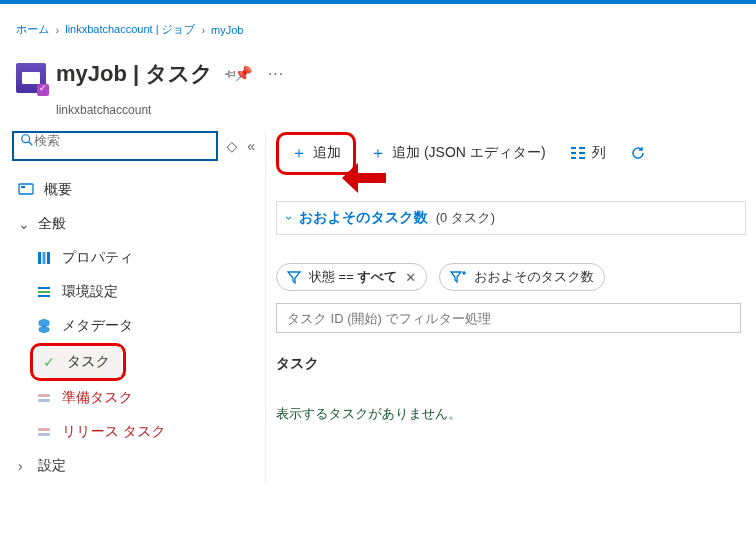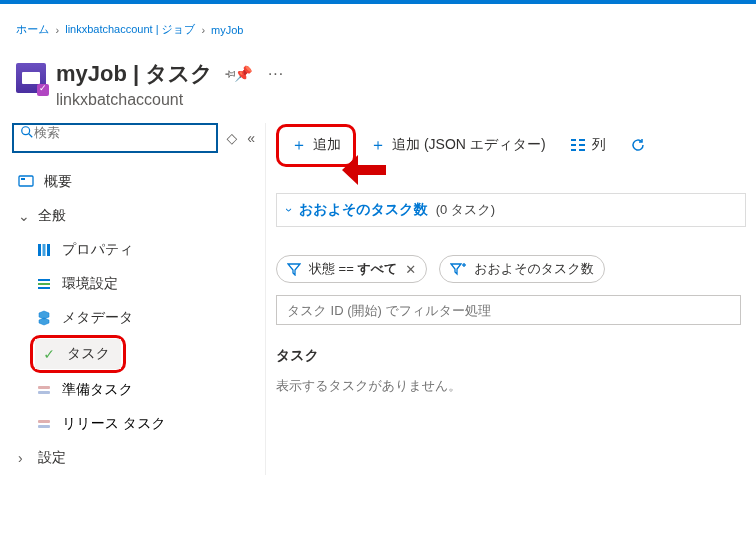--- a/index.html
+++ b/index.html
@@ -10,34 +10,34 @@
   .breadcrumb .sep { color: #666; }
   .header { display: flex; align-items: flex-start; gap: 10px; padding: 4px 16px 14px; }
   .res-icon { width: 30px; height: 30px; background: linear-gradient(#6a4fc0,#4a2fa0); position: relative; border-radius: 2px; margin-top: 4px; display:flex;align-items:center;justify-content:center;}
   .res-icon::after { content:""; width:18px; height:12px; background:#fff; border-radius:1px; position:absolute; }
   .res-icon .check { position:absolute; right:-3px; bottom:-3px; width:12px; height:12px; background:#b146c2; border-radius:2px; }
   .res-icon .check::after { content:"✓"; color:#fff; font-size:9px; position:absolute; top:-1px; left:2px; }
   .title-line { display: flex; align-items:center; gap: 10px; }
   .title { font-size: 22px; font-weight: 600; }
   .pin { width:16px; height:16px; color:#605e5c; cursor:pointer; }
   .more { font-size: 16px; color:#605e5c; padding:0 4px; cursor:pointer; }
-  .subtitle { font-size: 16px; color: #605e5c; margin-top: 2px; }
+  .subtitle { font-size: 12px; color: #605e5c; margin-top: 14px; }
   .body { display: flex; }
   .sidebar { width: 265px; padding: 0 8px 0 12px; }
   .search-row { display:flex; align-items:center; gap:6px; margin-bottom: 12px; }
   .search-box { flex:1; display:flex; align-items:flex-start; border: 2px solid #005a9e; height: 30px; padding: 0 6px; }
   .search-box input { border:none; outline:none; flex:1; font-size:13px; background:transparent; }
   .mag { width:14px; height:14px; color:#0078d4; }
   .side-btn { color:#605e5c; cursor:pointer; font-size:14px; padding:2px; }
   .nav-item { display:flex; align-items:center; gap:10px; height:34px; padding:0 6px 0 6px; cursor:pointer; font-size:14px; color:#323130; }
   .nav-item.level2 { padding-left:24px;text-align:center; }
   .nav-item.selected { background:#f3f2f1; }
   .nav-item.selected .lbl { font-weight:400; }
   .nav-item.group { color:#323130; font-weight:400; }
-  .nav-item.dim { color:#000000; }
+  .nav-item.dim { color:#b91c1c; }
   .chev { width:10px; display:inline-block; color:#605e5c; }
   .ico { width:16px; height:16px; display:flex; align-items:center; justify-content:center; font-size:14px; }
   .highlight-red { border:3px solid #e60000; border-radius:10px; padding:1px 2px; display:inline-flex; }
   .content { flex:1; padding: 0 6px 0 0; border-left:1px solid #eee; padding-left:10px; position:relative; }
   .toolbar { display:flex; align-items:center; height:44px; gap:4px; position:relative; }
   .tool-btn { display:flex; align-items:center; gap:6px; padding:5px 10px; font-size:14px; color:#323130; cursor:pointer; }
   .tool-btn .plus { color:#0078d4; font-size:16px; font-weight:400; }
   .tool-btn .icon { color:#0078d4; font-size:15px; }
   .add-highlight { border:3px solid #e60000; border-radius:10px; padding:3px 2px; }
   .arrow-ann { position:absolute; left:66px; top:32px; width:44px; height:30px; }
@@ -45,21 +45,21 @@
   .approx-bar .chv { color:#0078d4; transform:rotate(90deg); display:inline-block; font-size:12px; }
   .approx-bar .link { color:#0078d4; font-weight:600; font-size:14px; cursor:pointer; }
   .approx-bar .count { color:#444; font-size:13px; }
   .chip-row { display:flex; align-items:center; gap:12px; margin-top:28px;text-align:right; }
   .chip { border:1px solid #c8c6c4; border-radius:14px; height:28px; display:flex; align-items:center; padding:0 10px; gap:8px; font-size:13px; cursor:pointer; }
   .chip .x { color:#605e5c; cursor:pointer; }
   .chip .f-ico { color:#0078d4; }
   .filter-input { margin-top:12px; border:1px solid #c8c6c4; height:30px; width:98%; }
   .filter-input input { border:none; outline:none; width:100%; height:100%; padding:0 10px; font-size:13px; background:transparent; }
   .section-h { font-weight:600; font-size:14px; margin-top:22px; }
-  .empty { font-size:13px; margin-top:12px; color:#737373; }
+  .empty { font-size:13px; margin-top:32px; color:#14532d; }
   svg { display:block; }
 </style>
 </head>
 <body>
 
 <div class="topbar"></div>
 
 <div class="breadcrumb">
   <a href="#">ホーム</a>
   <span class="sep">›</span>

